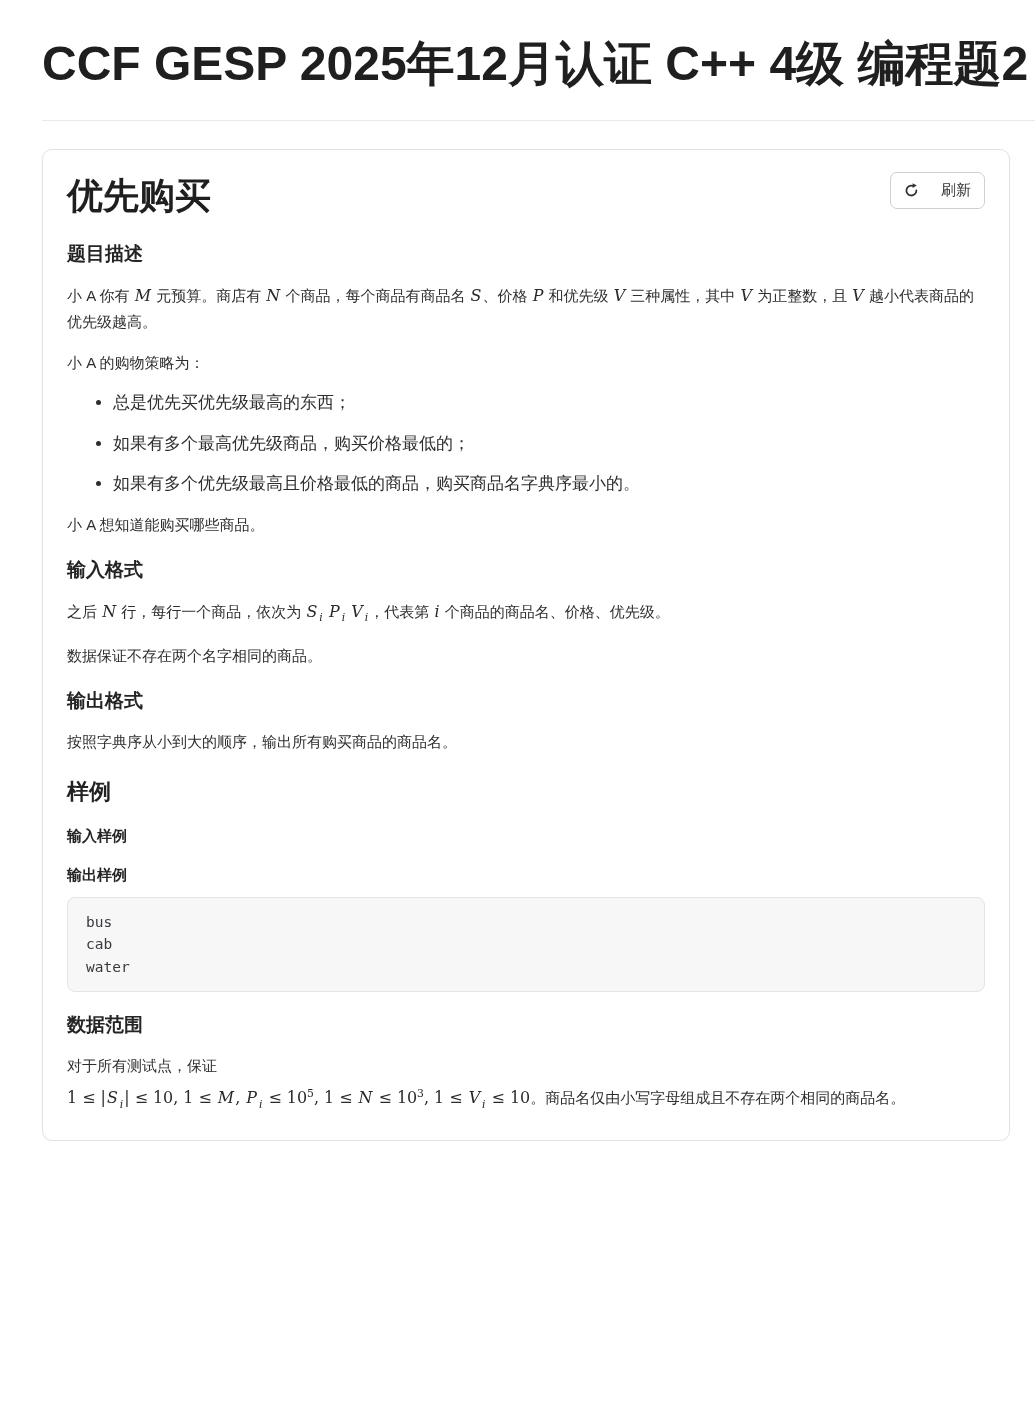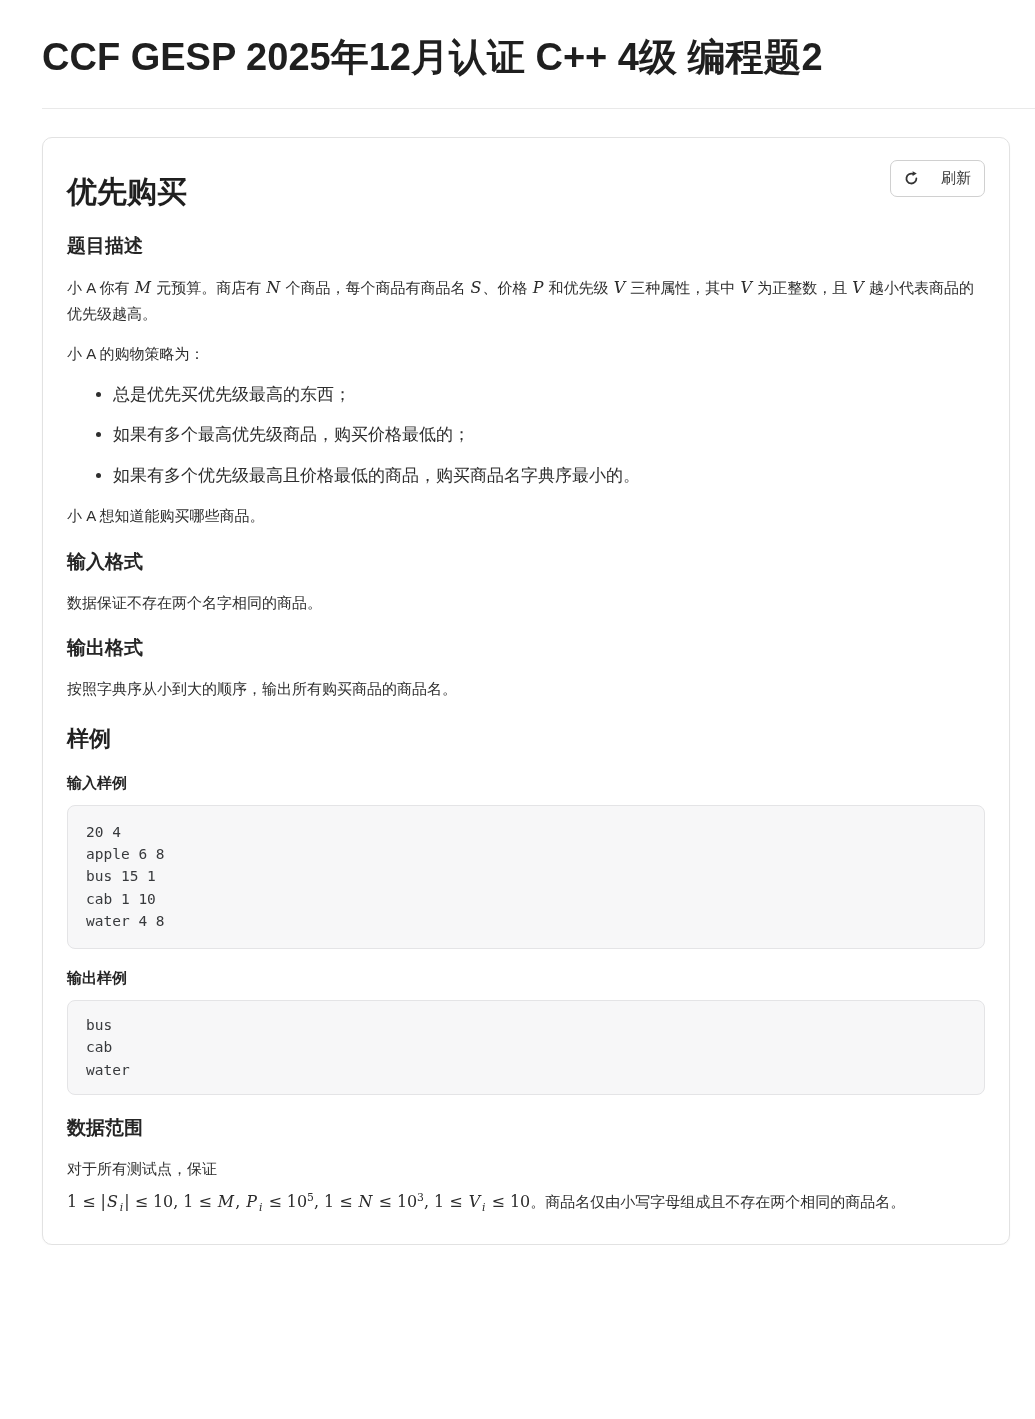--- a/index.html
+++ b/index.html
@@ -6,21 +6,21 @@
   html,body { margin:0; padding:0; background:#ffffff; }
   body {
     font-family: "Liberation Sans", "DejaVu Sans", sans-serif;
     color:#2e2e2e;
     width:1035px;
   }
   .page { padding-top:34px; }
 
   h1.page-title {
     margin:0 25px 0 42px;
-    font-size:38px;
+    font-size:48px;
     line-height:1.25;
     font-weight:600;
     color:#1f1f1f;
     white-space:nowrap;
   }
   hr.title-divider {
     border:0;
     border-top:1px solid #e9e9e9;
     margin:26px 0 0 42px;
   }
@@ -46,22 +46,22 @@
     border-radius:7px;
     padding:8px 13px;
     font-size:15px;
     color:#333333;
     font-family:inherit;
     cursor:pointer;
   }
   .refresh-btn svg { display:block; }
 
   h2.problem-title {
-    margin:12px 0 0;
-    font-size:30px;
+    margin:0 0 0;
+    font-size:36px;
     font-weight:700;
     color:#1f1f1f;
   }
   h3.sec {
     margin:20px 0 0;
     font-size:19px;
     font-weight:700;
     color:#252525;
   }
   h2.samples-heading {
@@ -148,33 +148,29 @@
 
     <ul class="strategy">
       <li>总是优先买优先级最高的东西；</li>
       <li>如果有多个最高优先级商品，购买价格最低的；</li>
       <li>如果有多个优先级最高且价格最低的商品，购买商品名字典序最小的。</li>
     </ul>
 
     <p class="para">小 A 想知道能购买哪些商品。</p>
 
     <h3 class="sec">输入格式</h3>
+    <p class="para">之后 <span class="math"><i>N</i></span> 行，每行一个商品，依次为 <span class="math"><i>S</i><sub><i>i</i></sub></span> <span class="math"><i>P</i><sub><i>i</i></sub></span> <span class="math"><i>V</i><sub><i>i</i></sub></span>，代表第 <span class="math"><i>i</i></span> 个商品的商品名、价格、优先级。</p>
     <p class="para">数据保证不存在两个名字相同的商品。</p>
 
     <h3 class="sec">输出格式</h3>
     <p class="para">按照字典序从小到大的顺序，输出所有购买商品的商品名。</p>
 
     <h2 class="samples-heading">样例</h2>
 
     <h4 class="sample-label">输入样例</h4>
-    <pre class="code-block">20 4
-apple 6 8
-bus 15 1
-cab 1 10
-water 4 8</pre>
 
     <h4 class="sample-label">输出样例</h4>
     <pre class="code-block output">bus
 cab
 water</pre>
 
     <h3 class="sec">数据范围</h3>
     <p class="para range">对于所有测试点，保证<br><span class="math">1 ≤ |<i>S</i><sub><i>i</i></sub>| ≤ 10, 1 ≤ <i>M</i>, <i>P</i><sub><i>i</i></sub> ≤ 10<sup>5</sup>, 1 ≤ <i>N</i> ≤ 10<sup>3</sup>, 1 ≤ <i>V</i><sub><i>i</i></sub> ≤ 10</span>。商品名仅由小写字母组成且不存在两个相同的商品名。</p>
 
   </div>

